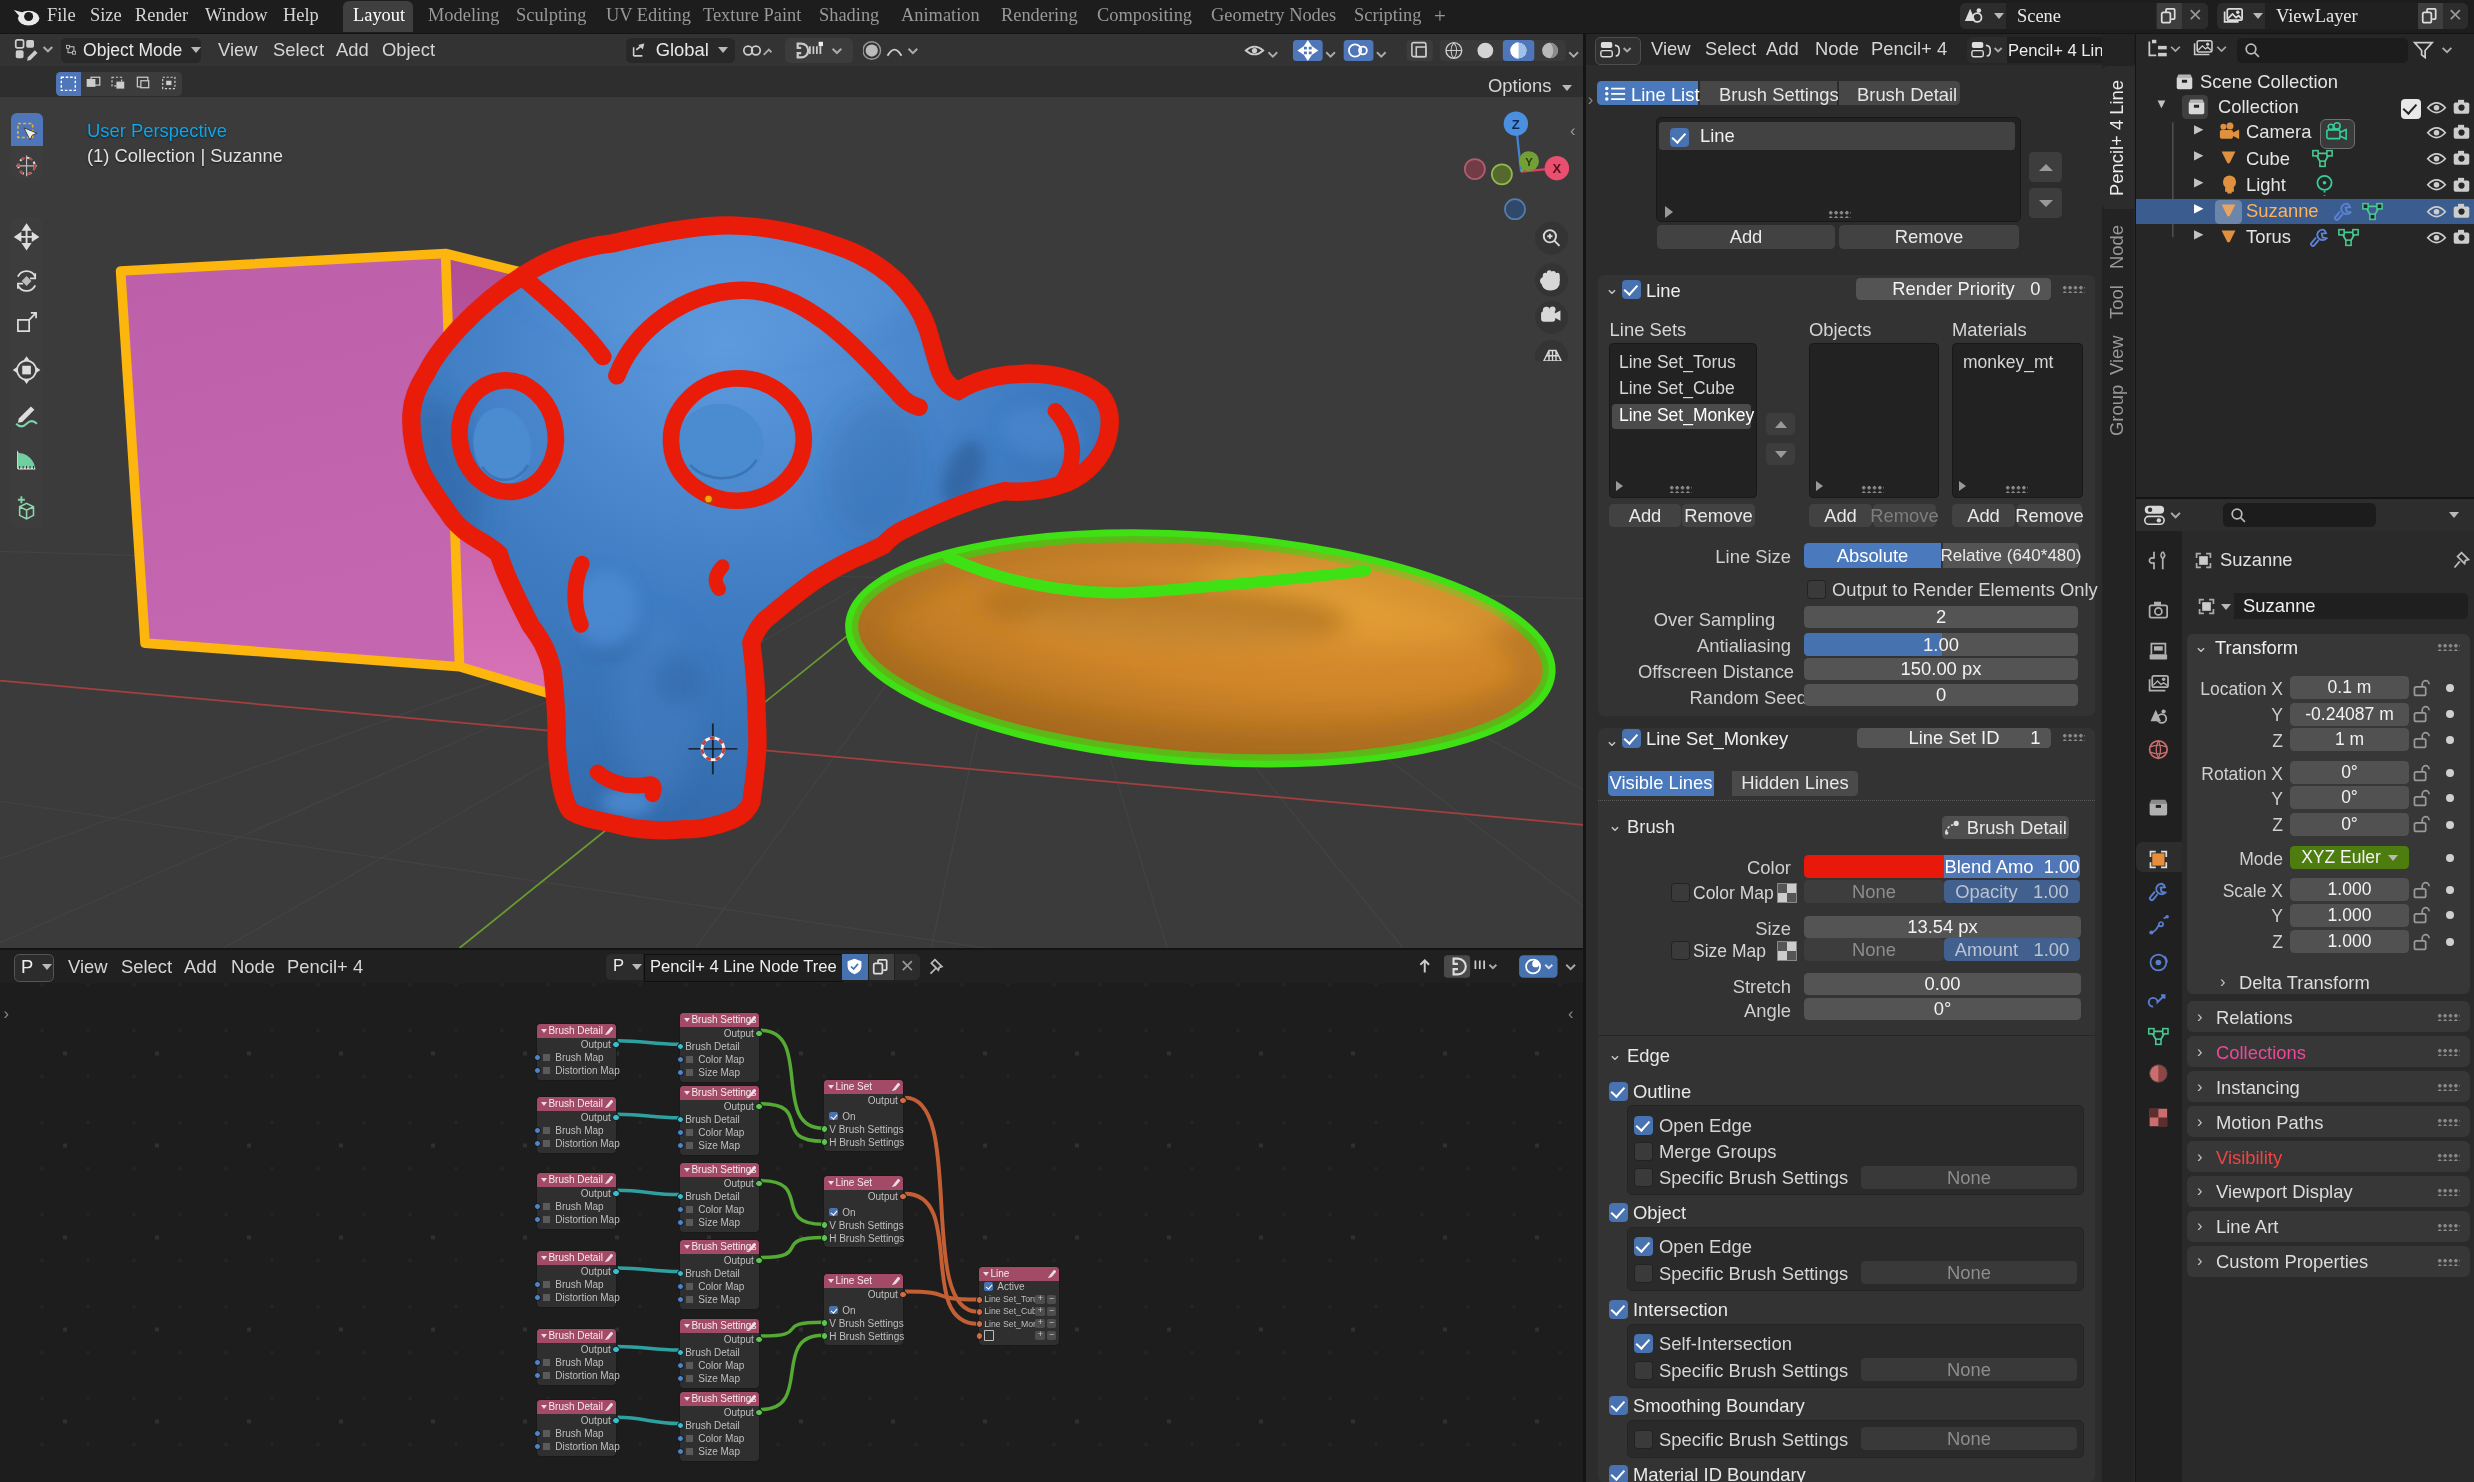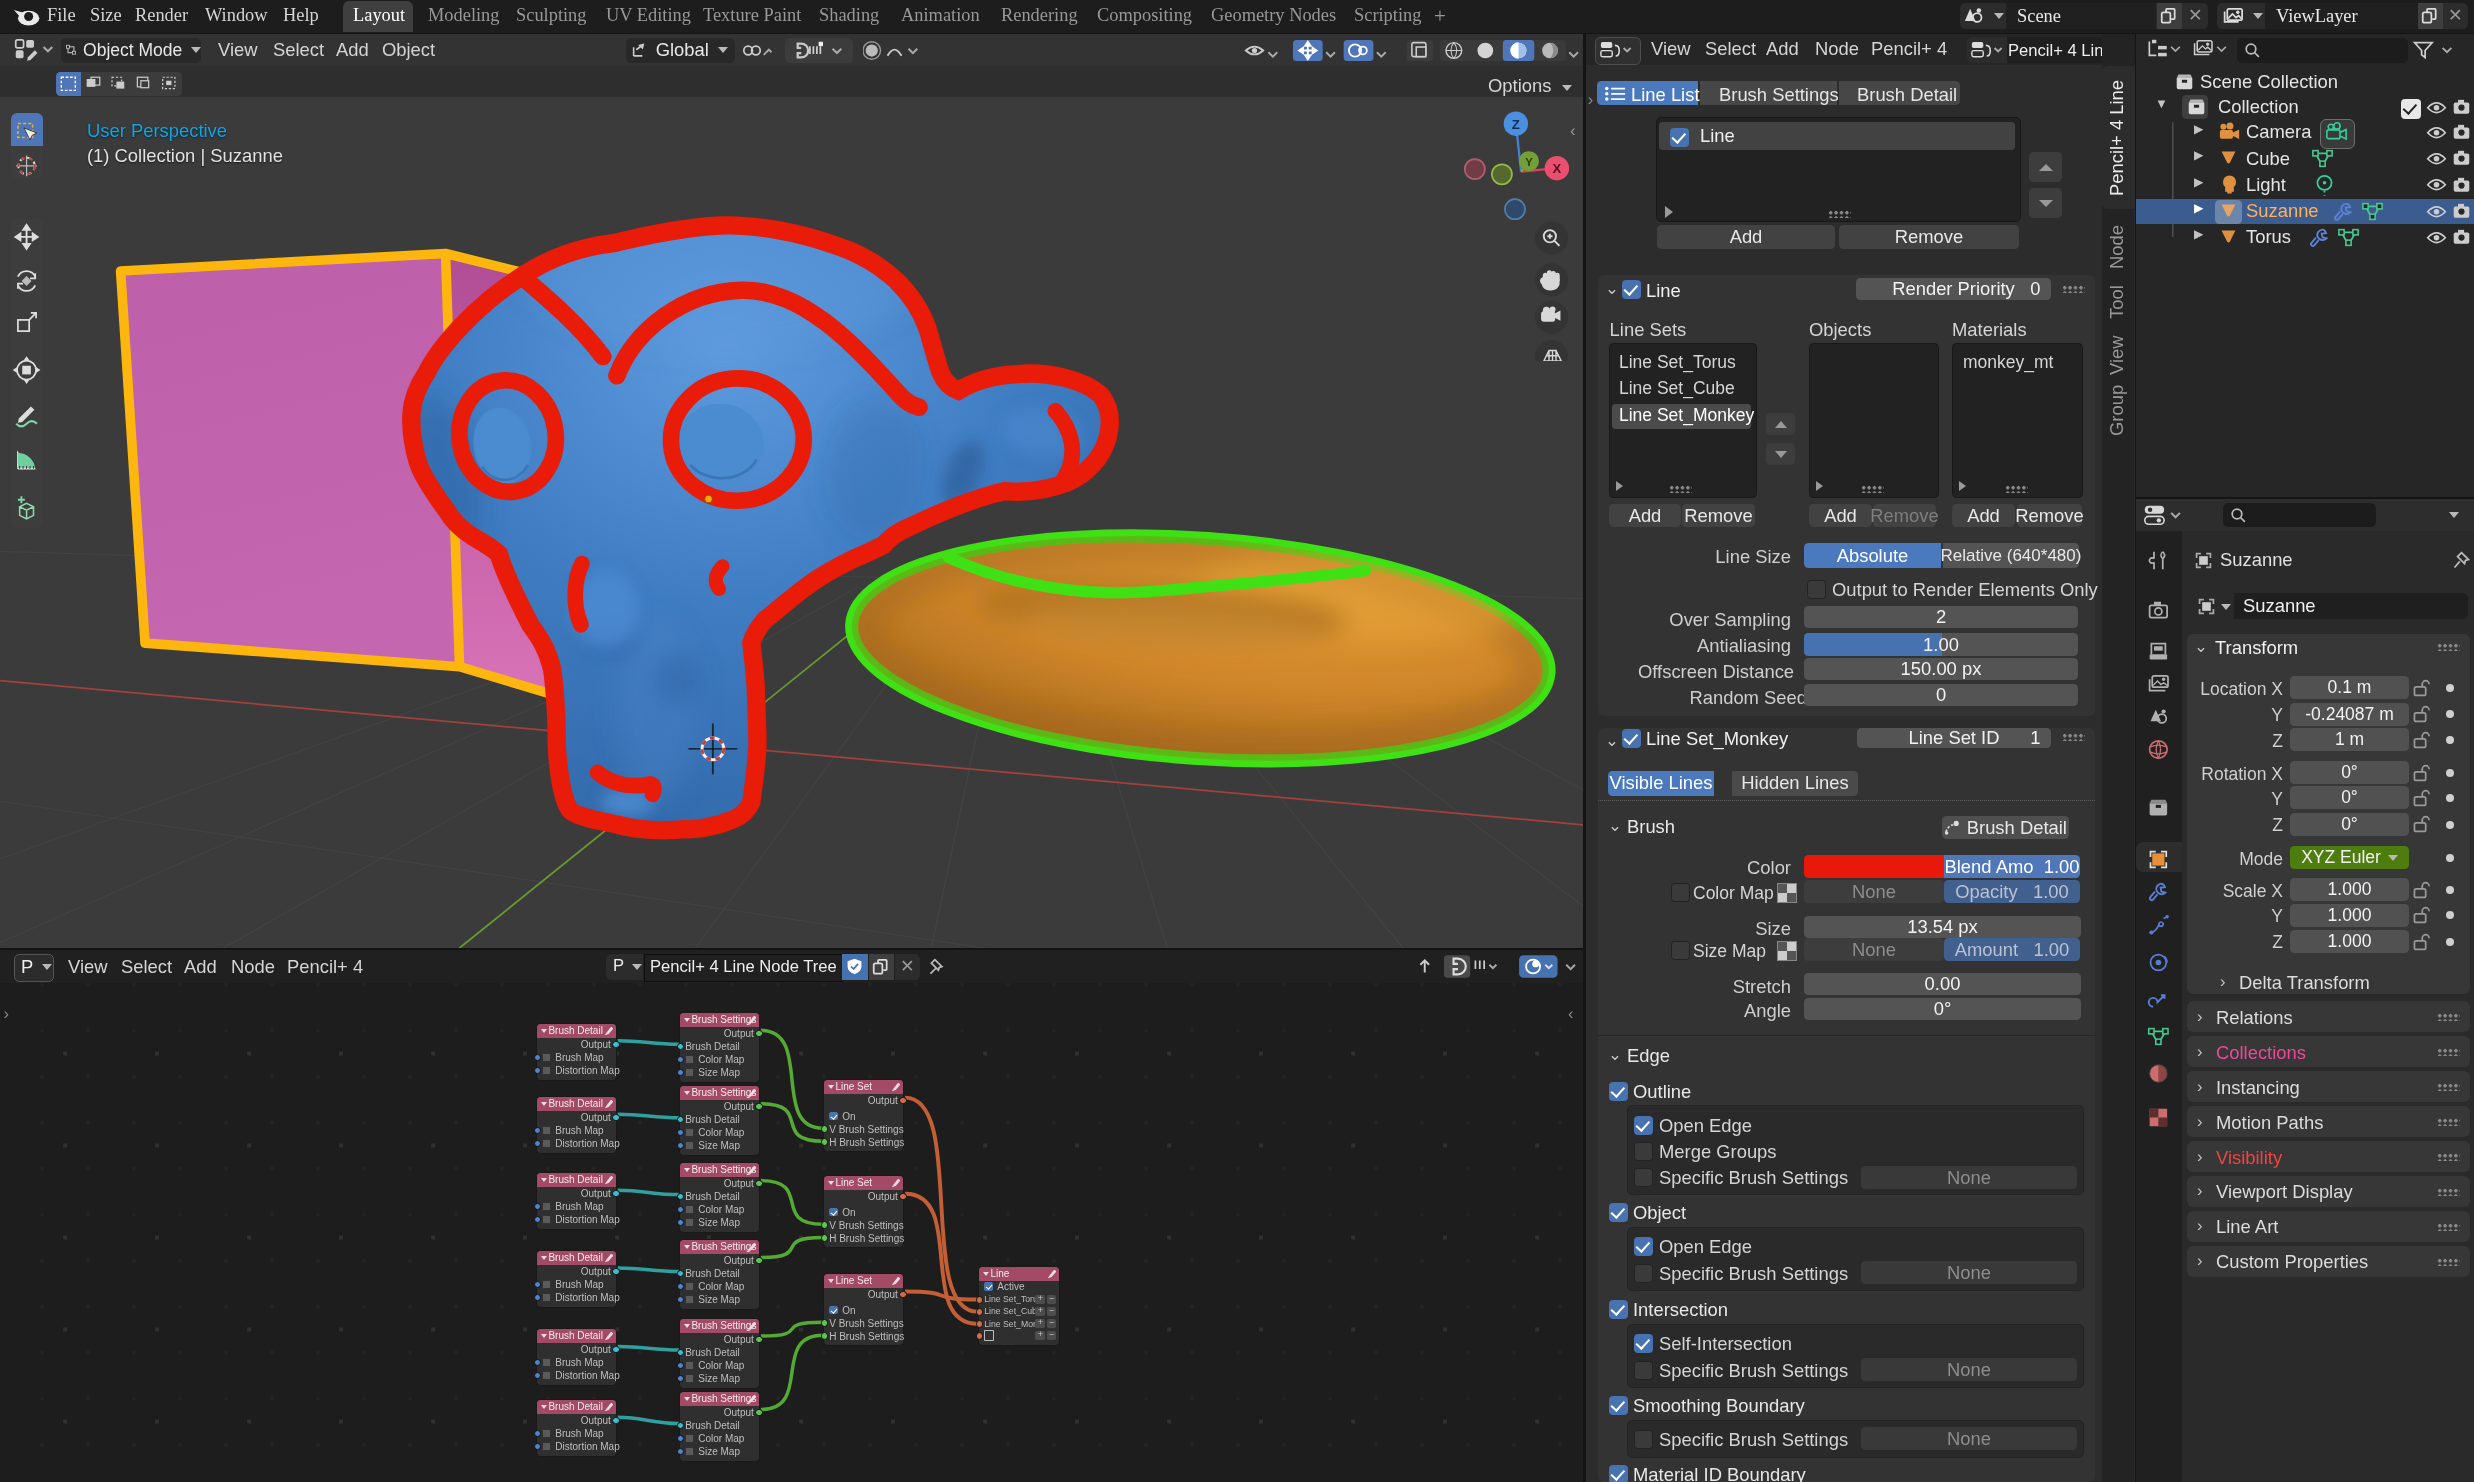--- a/index.html
+++ b/index.html
@@ -752,21 +752,21 @@
     <div class="btn" style="left:96px;top:470px;width:73px;height:23px;background:#424242;">Remove</div>
     <div class="btn" style="left:223px;top:470px;width:63px;height:23px;background:#424242;">Add</div>
     <div class="btn" style="left:287px;top:470px;width:63px;height:23px;background:#424242;color:#7e7e7e;">Remove</div>
     <div class="btn" style="left:366px;top:470px;width:63px;height:23px;background:#424242;">Add</div>
     <div class="btn" style="left:431px;top:470px;width:65px;height:23px;background:#424242;">Remove</div>
     <div class="lbl" style="left:87px;top:512px;width:118px;">Line Size</div>
     <div class="btn" style="left:218px;top:509px;width:137px;height:25px;background:#4a79bd;border-radius:4.4px 0 0 4.4px;color:#fff;">Absolute</div>
     <div class="btn" style="left:357px;top:509px;width:136px;height:25px;background:#545454;border-radius:0 4.4px 4.4px 0;white-space:nowrap;font-size:17px;">Relative (640*480)</div>
     <div class="chk" style="left:221px;top:546px;"></div>
     <div class="tx" style="left:246px;top:545px;">Output to Render Elements Only</div>
-    <div class="lbl" style="left:52px;top:575px;width:153px;">Over Sampling</div>
+    <div class="lbl" style="left:52px;top:575px;width:153px;text-align:center;">Over Sampling</div>
     <div class="fld" style="left:218px;top:572px;width:274px;height:22px;">2</div>
     <div class="lbl" style="left:52px;top:601px;width:153px;">Antialiasing</div>
     <div class="fld" style="left:218px;top:599px;width:274px;height:23px;overflow:hidden;">
         <span class="ab" style="left:0;top:0;width:138px;height:23px;background:#4772b0;"></span>
         <span style="position:relative;">1.00</span>
       </div>
     <div class="lbl" style="left:52px;top:627px;width:153px;">Offscreen Distance</div>
     <div class="fld" style="left:218px;top:624px;width:274px;height:22px;">150.00 px</div>
     <div class="lbl" style="left:68px;top:653px;width:153px;">Random Seed</div>
     <div class="fld" style="left:218px;top:650px;width:274px;height:22px;">0</div>

